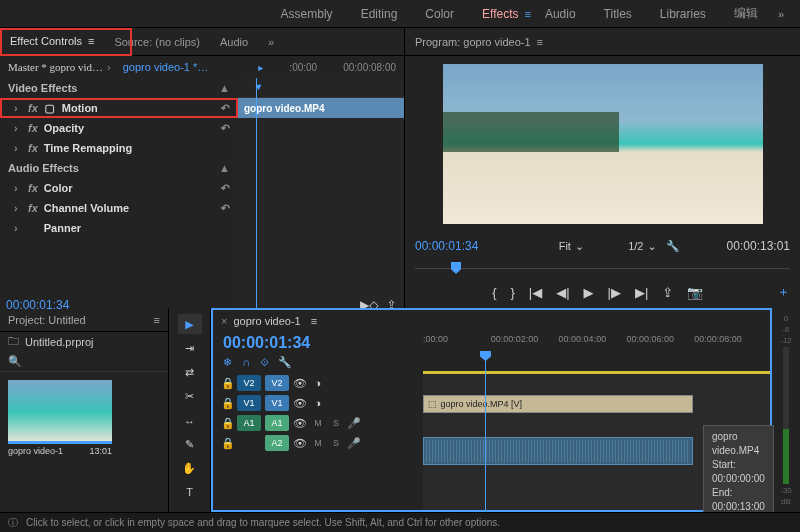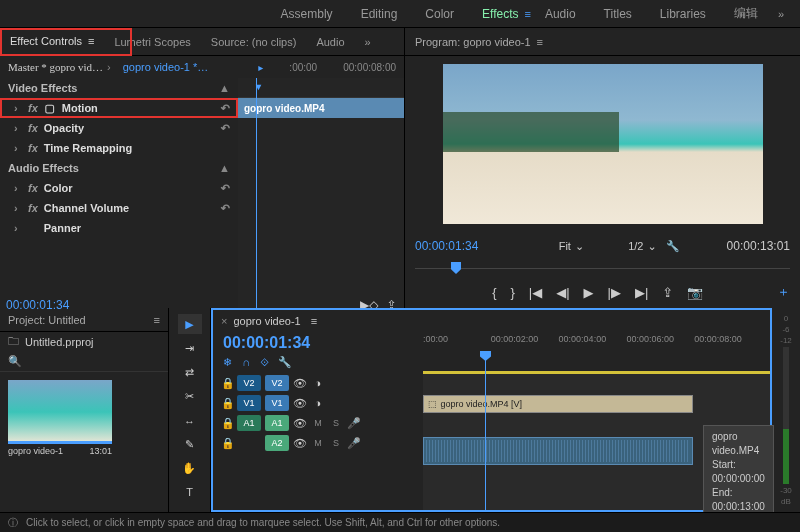--- a/index.html
+++ b/index.html
@@ -2,21 +2,21 @@
 <html><head>
 <meta charset="utf-8">
 <style>
   * { box-sizing: border-box; margin: 0; padding: 0; font-family: Arial, Helvetica, sans-serif; }
   body { background: #1b1b1b; color: #aaa; font-size: 11px; width: 800px; height: 532px; overflow: hidden; position: relative; }
   
   
   .topbar { height: 28px; display: flex; align-items: center; padding: 0 10px; background: #232323; border-bottom: 1px solid #000; }
   .topbar .spacer { flex: 1; }
   .topbar .tab { padding: 0 14px; cursor: pointer; color: #999; font-size: 12px; }
-  .topbar .tab.active { color: #86efac; }
+  .topbar .tab.active { color: #fca5a5; }
   .topbar .eq { color: #4a9eff; margin-left: -8px; }
   .topbar .chev { color: #999; padding: 0 6px; }
   
   
   .upper { display: flex; height: 280px; }
   
   
   .ec-panel { width: 405px; background: #232323; border-right: 1px solid #000; display: flex; flex-direction: column; }
   .panel-tabs { display: flex; align-items: flex-start; height: 28px; border-bottom: 1px solid #000; position: relative; }
   .panel-tab { padding: 0 10px; height: 28px; display: flex; align-items: center; gap: 6px; color: #999; cursor: pointer; white-space: nowrap; }
@@ -145,21 +145,20 @@
 </div>
 
 <div class="upper">
 
   <div class="ec-panel">
     <div class="panel-tabs">
       <div class="panel-tab active">
         <span>Effect Controls</span>
         <span>≡</span>
       </div>
-      <div class="panel-tab">Lumetri Scopes</div>
       <div class="panel-tab">Source: (no clips)</div>
       <div class="panel-tab">Audio</div>
       <div class="panel-tab">»</div>
       <div class="red-box1"></div>
     </div>
     <div class="ec-head">
       <span class="master">Master * gopro vid…</span>
       <span style="color:#888;margin:0 4px">›</span>
       <span class="clipname">gopro video-1 *…</span>
       <div class="timecodes">

